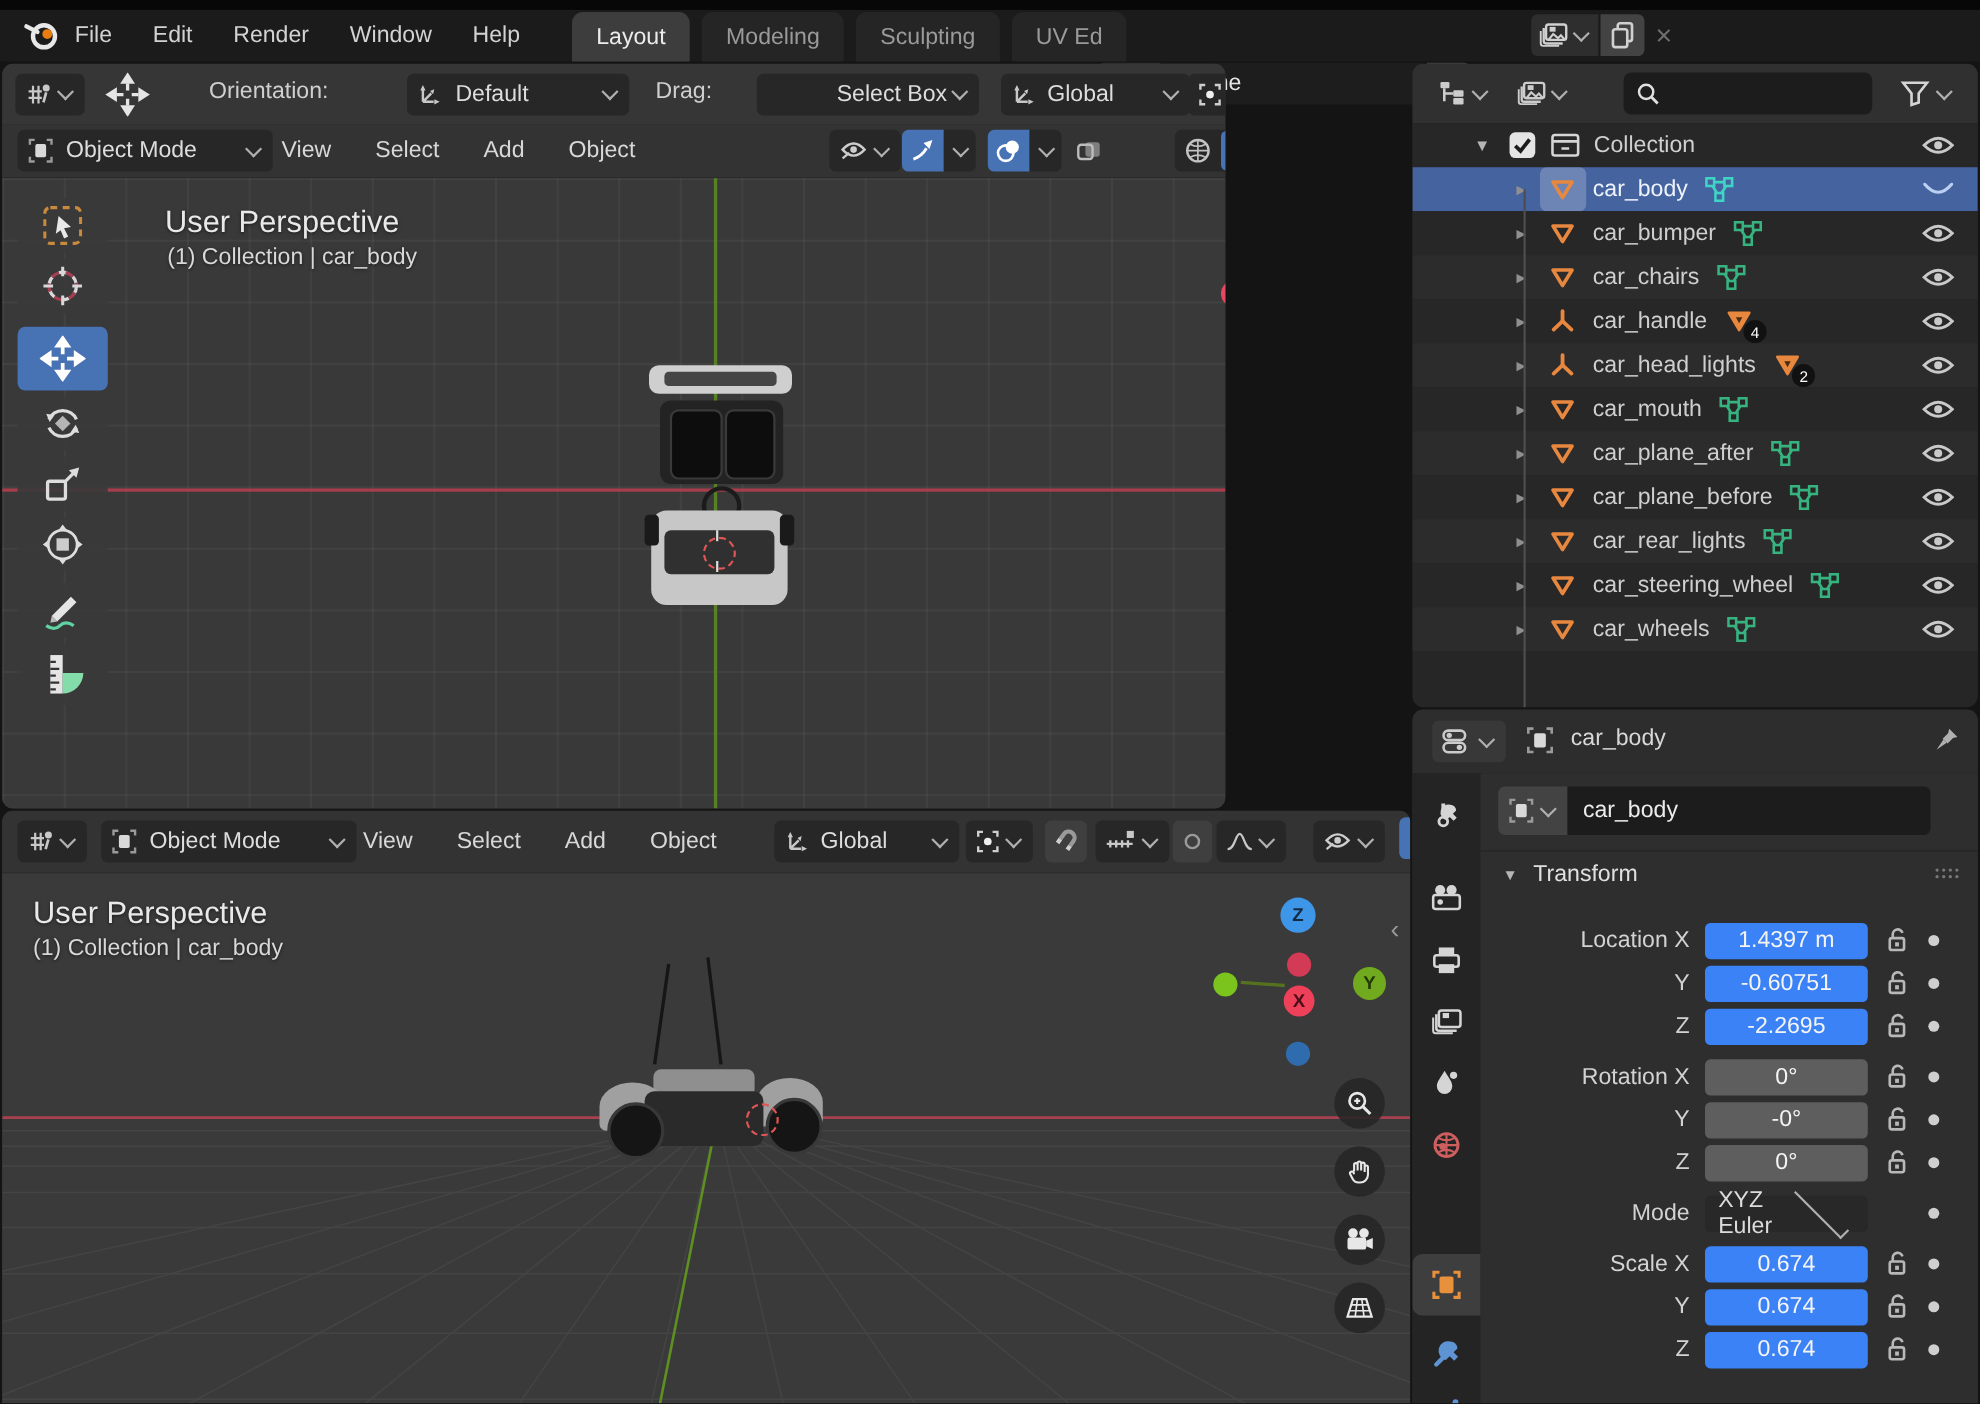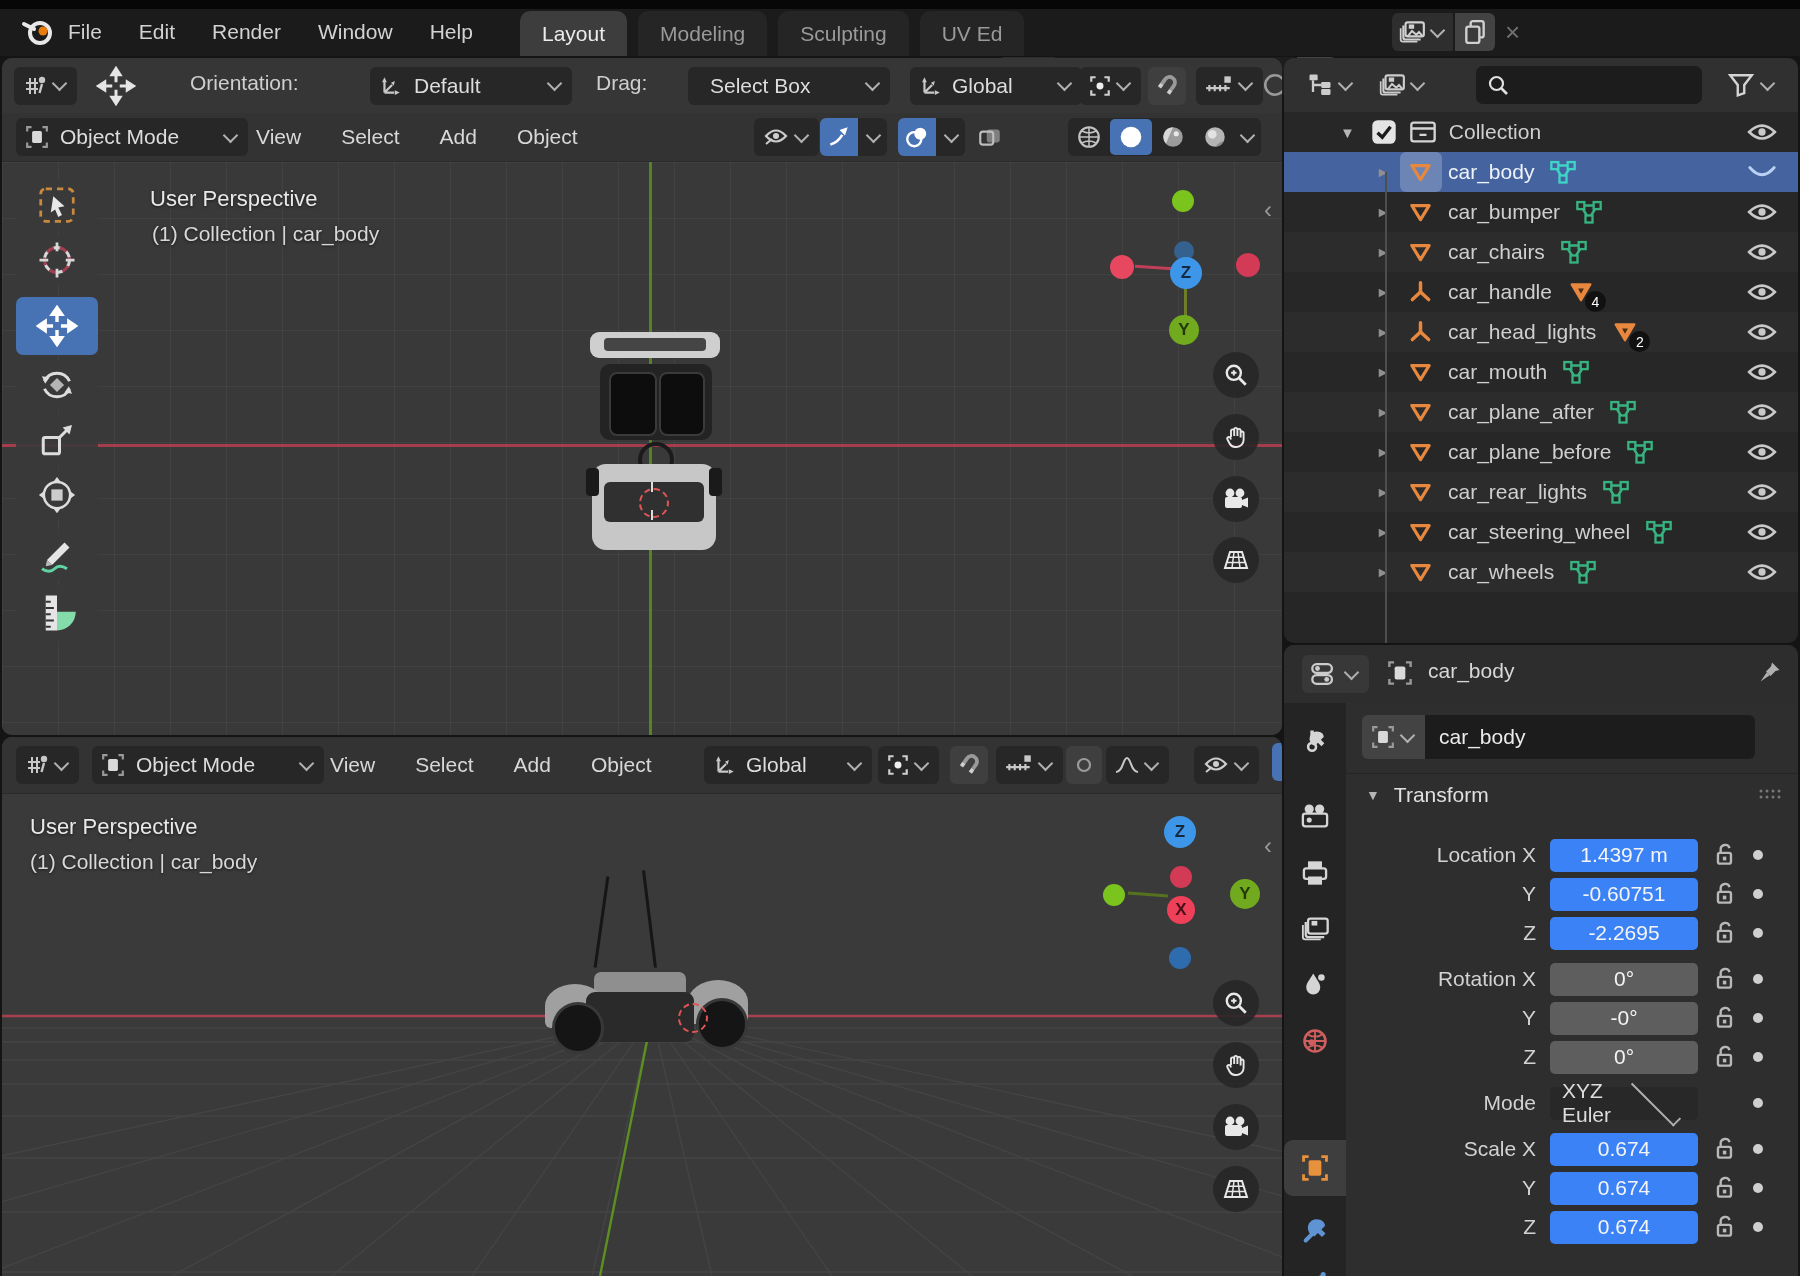--- a/index.html
+++ b/index.html
@@ -30,21 +30,21 @@
   .btn.noBg{background:transparent;}
   .btn.blue{background:#4772b3;}
   .btn.gray{background:#3f3f3f;}
   .menu2{color:#d8d8d8;padding:0 6px;}
   .lbl{color:#cfcfcf;}
   
   .vpcanvas{position:absolute;left:0;right:0;bottom:0;background:
      linear-gradient(90deg,rgba(255,255,255,.04) 1.5px,transparent 1.5px),
      linear-gradient(rgba(255,255,255,.04) 1.5px,transparent 1.5px),#393939;
      background-size:56px 56px,56px 56px;}
-  .overlayTxt{color:#e9e9e9;text-shadow:0 1px 3px rgba(0,0,0,.55);font-size:22px;}
+  .overlayTxt{color:#e9e9e9;text-shadow:0 1px 3px rgba(0,0,0,.55);font-size:28px;}
   .ball{position:absolute;border-radius:50%;display:flex;align-items:center;justify-content:center;
         font-size:17px;font-weight:bold;color:#15293f;}
   .navbtn{position:absolute;width:46px;height:46px;border-radius:50%;background:rgba(38,38,38,.88);
           display:flex;align-items:center;justify-content:center;}
   .toolbtn{width:82px;height:50px;border-radius:7px;background:#3a3a3ae6;display:flex;align-items:center;justify-content:center;margin-bottom:5px;}
   .toolbtn.active{background:#4772b3;height:58px;}
   .collapse{color:#9a9a9a;font-size:24px;}
   
   .orow{position:relative;height:40px;display:flex;align-items:center;}
   .orow:nth-child(odd){background:#2c2c2c;}
@@ -150,21 +150,21 @@
       <div class="copy">
           <svg width="26" height="26" viewBox="0 0 22 24">
             <rect x="7" y="2" width="12" height="15" rx="2" fill="none" stroke="#d0d0d0" stroke-width="2.2"></rect>
             <rect x="3" y="7" width="12" height="15" rx="2" fill="#3a3a3a" stroke="#d0d0d0" stroke-width="2.2"></rect>
           </svg>
         </div>
       <div class="xbtn">×</div>
     </div>
   </div>
 
-  <div class="editor" style="left:2px;top:58px;width:1280px;height:677px;">
+  <div class="editor" style="left:2px;top:58px;width:1112px;height:677px;">
 
     <div class="toolsrow flexc">
       <div class="btn" style="position:absolute;left:12px;">
         <span>
             <svg width="26" height="24" viewBox="0 0 24 24">
               <path d="M3 9 H15 M3 15 H15 M7 4 V20 M12 4 V20" stroke="#c8c8c8" stroke-width="2"></path>
               <circle cx="19" cy="6" r="3.2" fill="#c8c8c8"></circle>
               <path d="M19 10 L16.5 19" stroke="#c8c8c8" stroke-width="2.4"></path>
             </svg>
           </span>
@@ -186,21 +186,21 @@
         <span>
             <svg width="26" height="24" viewBox="0 0 22 22">
               <path d="M5 17 V7 M5 17 H14 M5 17 L12 10" stroke="#c8c8c8" stroke-width="2" fill="none"></path>
               <path d="M5 3 L2.8 7.5 H7.2 Z M19 17 L14.5 14.8 V19.2 Z M14.5 6.5 L11 8 L13.5 10.8 Z" fill="#c8c8c8"></path>
             </svg>
           </span>
         <span style="margin-left:10px;flex:1;">Default</span>
         <span class="chev"></span>
       </div>
       <span class="lbl abs" style="left:594px;top:13px;">Drag:</span>
-      <div class="btn" style="position:absolute;left:686px;width:186px;">
+      <div class="btn" style="position:absolute;left:686px;width:186px;text-align:right;">
         <span style="margin-left:14px;flex:1;">Select Box</span>
         <span class="chev"></span>
       </div>
       <div class="btn" style="position:absolute;left:908px;width:156px;">
         <span>
             <svg width="26" height="24" viewBox="0 0 22 22">
               <path d="M5 17 V7 M5 17 H14 M5 17 L12 10" stroke="#c8c8c8" stroke-width="2" fill="none"></path>
               <path d="M5 3 L2.8 7.5 H7.2 Z M19 17 L14.5 14.8 V19.2 Z M14.5 6.5 L11 8 L13.5 10.8 Z" fill="#c8c8c8"></path>
             </svg>
           </span>

